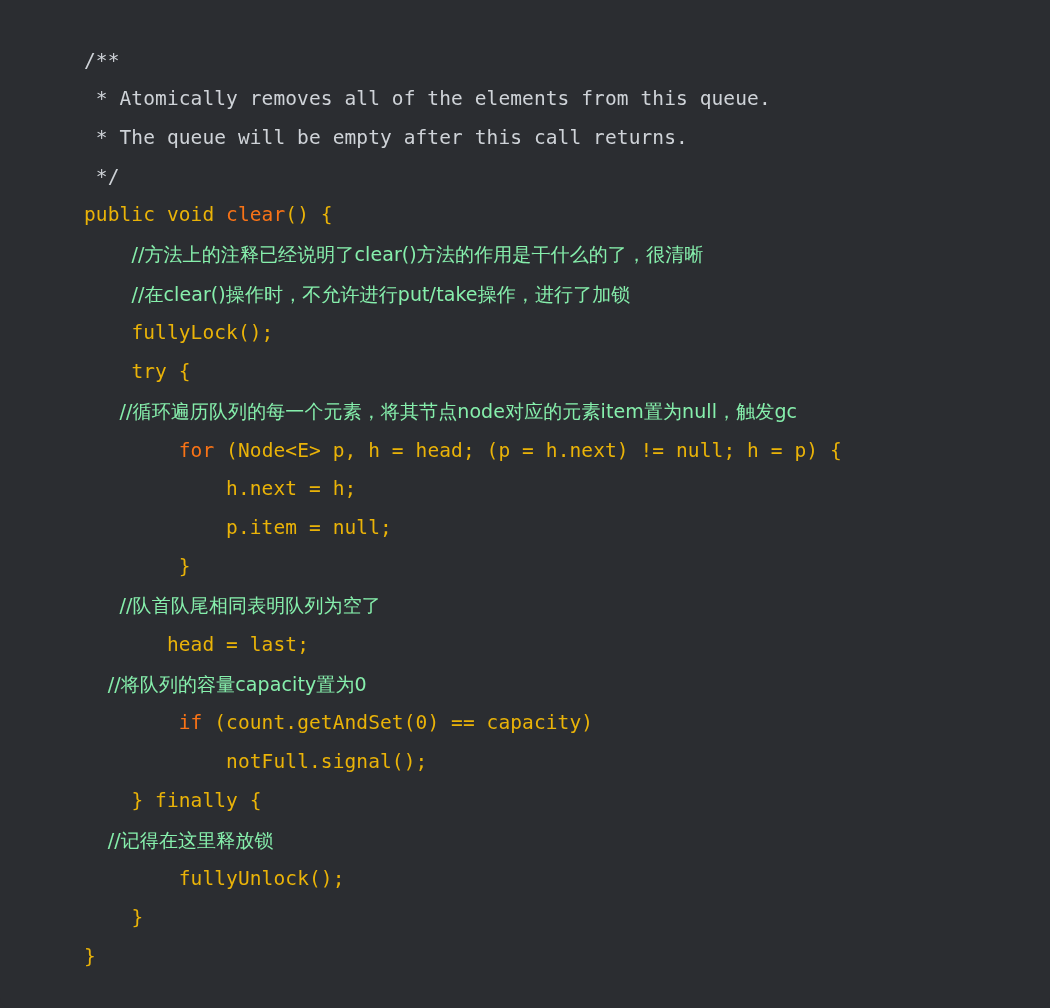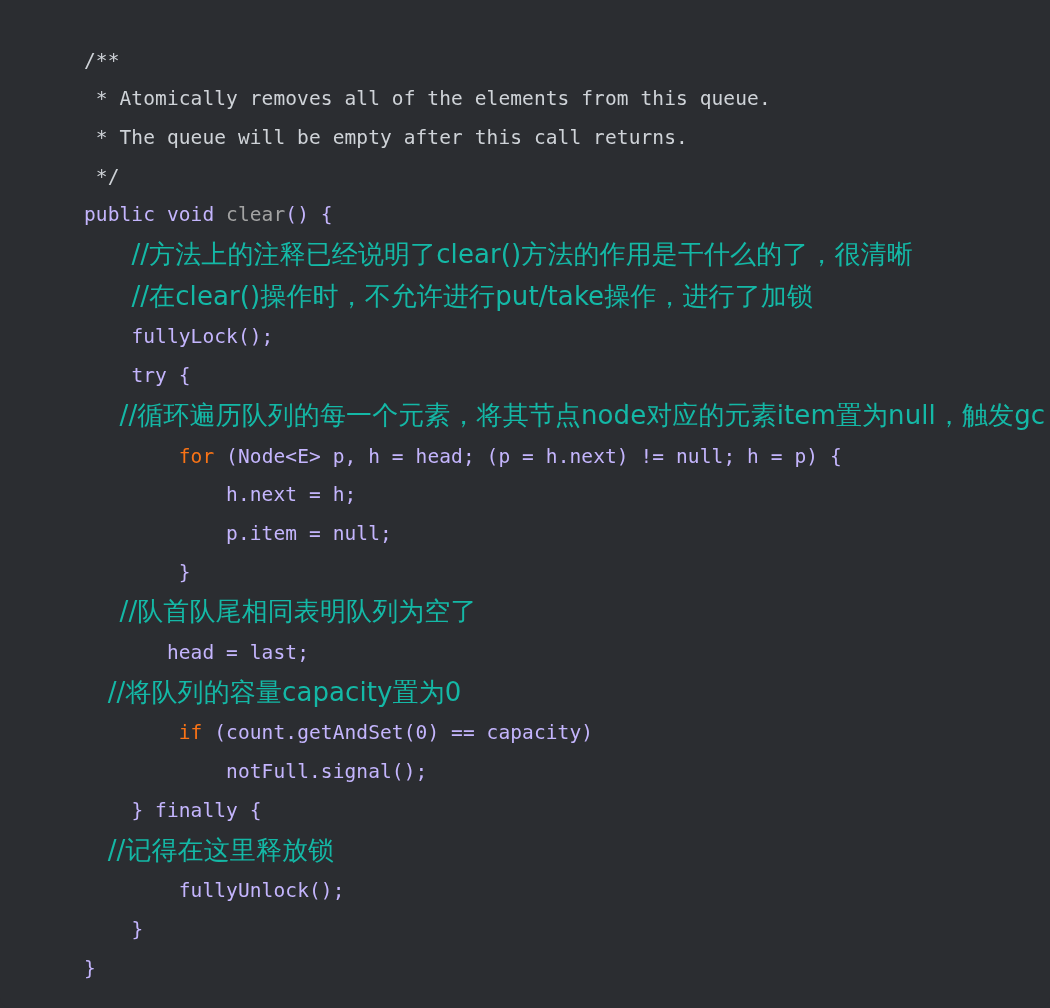--- a/index.html
+++ b/index.html
@@ -35,24 +35,24 @@
     padding-left: 84px;
   }
 
   .line {
     display: block;
     white-space: pre;
     min-height: 38.7px;
   }
 
   
-  .t-default  { color: #c4b5fd; margin-top: 40px; }
+  .t-default  { color: #eab308; margin-top: 40px; }
   .t-comment  { color: #cfd3d8; }
   .t-keyword  { color: #f97316; }
-  .t-method   { color: #a3a3a3; }
-  .t-cjk      { color: #14b8a6; font-family: "DejaVu Sans", "Liberation Sans", sans-serif; font-size: 26px; }
+  .t-method   { color: #f97316; }
+  .t-cjk      { color: #86efac; font-family: "DejaVu Sans", "Liberation Sans", sans-serif; font-size: 19px; }
 </style>
 </head>
 <body>
 
 <div id="code-block">
   <pre class="code-lines" id="code-lines"><span class="line" id="line-1"><span class="t-comment">/**</span></span><span class="line" id="line-2"><span> </span><span class="t-comment">* Atomically removes all of the elements from this queue.</span></span><span class="line" id="line-3"><span> </span><span class="t-comment">* The queue will be empty after this call returns.</span></span><span class="line" id="line-4"><span> </span><span class="t-comment">*/</span></span><span class="line" id="line-5"><span class="t-default">public void </span><span class="t-method">clear</span><span class="t-default">() {</span></span><span class="line" id="line-6"><span>    </span><span class="t-cjk">//方法上的注释已经说明了clear()方法的作用是干什么的了，很清晰</span></span><span class="line" id="line-7"><span>    </span><span class="t-cjk">//在clear()操作时，不允许进行put/take操作，进行了加锁</span></span><span class="line" id="line-8"><span>    </span><span class="t-default">fullyLock();</span></span><span class="line" id="line-9"><span>    </span><span class="t-default">try {</span></span><span class="line" id="line-10"><span>   </span><span class="t-cjk">//循环遍历队列的每一个元素，将其节点node对应的元素item置为null，触发gc</span></span><span class="line" id="line-11"><span>        </span><span class="t-keyword">for</span><span class="t-default"> (Node&lt;E&gt; p, h = head; (p = h.next) != null; h = p) {</span></span><span class="line" id="line-12"><span>            </span><span class="t-default">h.next = h;</span></span><span class="line" id="line-13"><span>            </span><span class="t-default">p.item = null;</span></span><span class="line" id="line-14"><span>        </span><span class="t-default">}</span></span><span class="line" id="line-15"><span>   </span><span class="t-cjk">//队首队尾相同表明队列为空了</span></span><span class="line" id="line-16"><span>       </span><span class="t-default">head = last;</span></span><span class="line" id="line-17"><span>  </span><span class="t-cjk">//将队列的容量capacity置为0</span></span><span class="line" id="line-18"><span>        </span><span class="t-keyword">if</span><span class="t-default"> (count.getAndSet(0) == capacity)</span></span><span class="line" id="line-19"><span>            </span><span class="t-default">notFull.signal();</span></span><span class="line" id="line-20"><span>    </span><span class="t-default">} finally {</span></span><span class="line" id="line-21"><span>  </span><span class="t-cjk">//记得在这里释放锁</span></span><span class="line" id="line-22"><span>        </span><span class="t-default">fullyUnlock();</span></span><span class="line" id="line-23"><span>    </span><span class="t-default">}</span></span><span class="line" id="line-24"><span class="t-default">}</span></span></pre>
 </div>
 
 </body></html>

